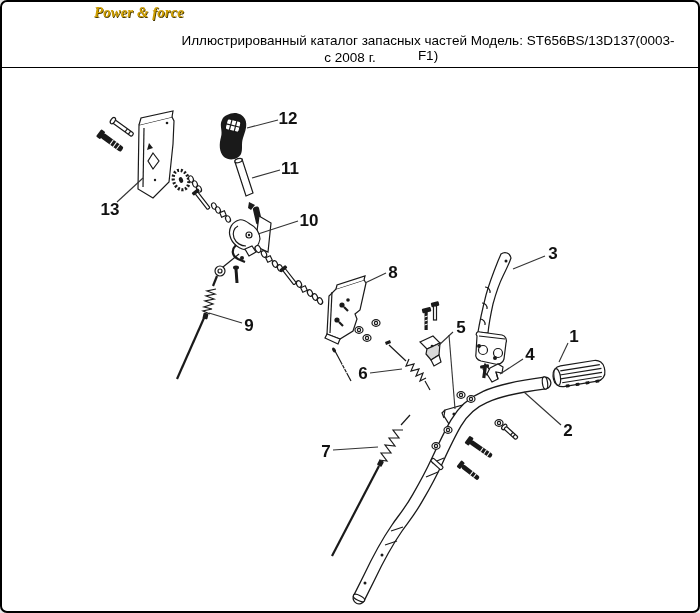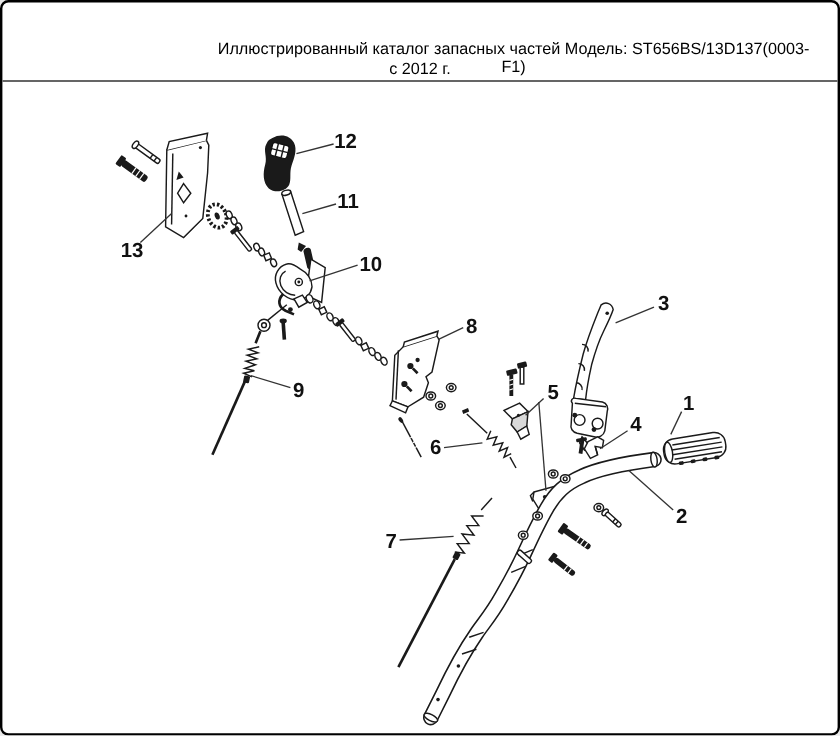--- a/index.html
+++ b/index.html
@@ -39,23 +39,24 @@
   .tube-inner{stroke:#fff;stroke-width:10.4;fill:none;stroke-linecap:round;}
   .leader{stroke:#333;stroke-width:1.1;}
   .callout{font-family:"Liberation Sans",sans-serif;font-weight:bold;font-size:17px;fill:#111;text-anchor:middle;dominant-baseline:central;}
 </style>
 </head>
 <body>
 
 <div class="page">
 
   <div class="logo">
+    <span class="tagline">Power &amp; force</span>
   </div>
   <div class="title-line1">Иллюстрированный каталог запасных частей Модель: ST656BS/13D137(0003-F1)</div>
-  <div class="title-line2">с 2012 г.</div>
+  <div class="title-line2">с 2008 г.</div>
   <div class="rule"></div>
 
   <svg id="diagram-svg" class="diagram" viewBox="0 0 696 609">
 
     <g>
       <path class="w" d="M137,123 L170,115 L172,119 L171,142 L167,180 L151,196 L136,187 Z"></path>
       <path class="w" d="M137,123 L139,116 L171,109 L170,115"></path>
       <line class="ln" x1="142" y1="126" x2="141" y2="185"></line>
       <path class="w" d="M151,151 L157,159 L151,167 L146,159 Z"></path>
       <path class="b" d="M147,141 l4,5 -6,2 z"></path>

